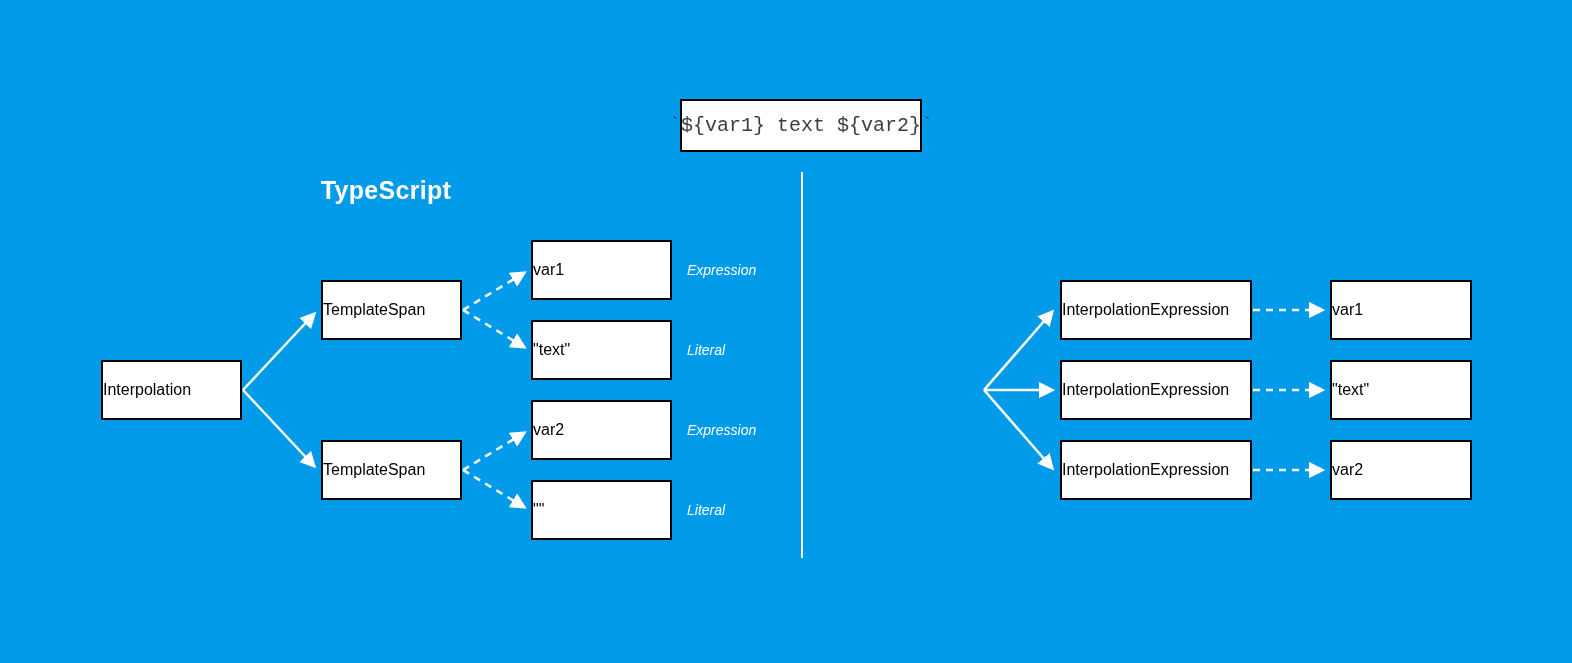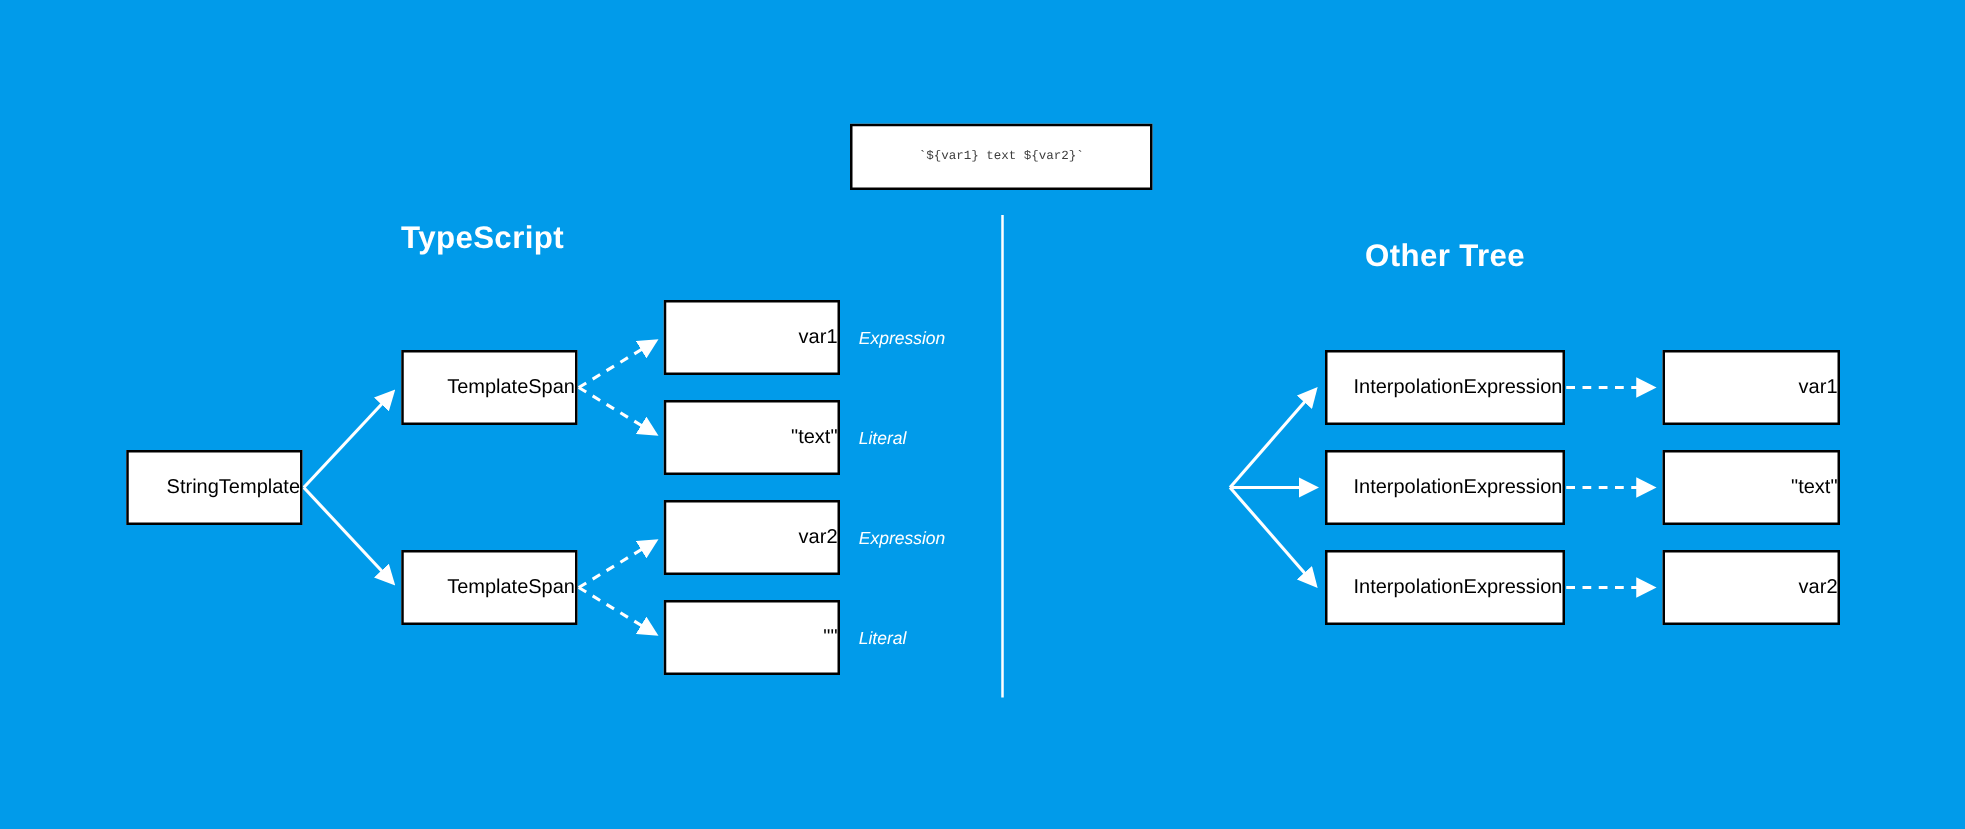--- a/index.html
+++ b/index.html
@@ -14,29 +14,29 @@
   html,body{width:1572px;height:663px;overflow:hidden;}
   body{background:var(--background);font-family:"Liberation Sans",sans-serif;}
   .canvas{position:relative;width:1572px;height:663px;background:var(--background);}
   .arrow-layer{position:absolute;left:0;top:0;width:1572px;height:663px;pointer-events:none;}
   .conn{stroke:var(--accent-text);stroke-width:2.5;fill:none;}
   .conn.dashed{stroke-dasharray:7 6;stroke-width:2.5;}
   .divider{stroke:var(--accent-text);stroke-width:2;}
   .node{
     position:absolute;background:var(--box-background);
     border:2px solid var(--box-border);color:var(--box-text);
-    display:flex;align-items:center;justify-content:flex-end;
+    display:flex;align-items:center;justify-content:flex-start;
     font-size:16px;white-space:nowrap;
   }
   .code-box{
     position:absolute;left:680px;top:99px;width:242px;height:53px;
     background:var(--box-background);border:2px solid var(--box-border);
     display:flex;align-items:center;justify-content:center;
     font-family:"Liberation Mono","DejaVu Sans Mono",monospace;
-    font-size:10px;color:var(--code-text);white-space:nowrap;
+    font-size:20px;color:var(--code-text);white-space:nowrap;
   }
   .tree-title{
     position:absolute;color:var(--accent-text);font-weight:700;
     font-size:25px;line-height:29px;text-align:center;letter-spacing:0.3px;
   }
   .title-left{left:286px;top:176px;width:200px;}
   .title-right{left:1056px;top:191px;width:200px;}
   .annotation{
     position:absolute;left:687px;height:24px;line-height:24px;
     color:var(--accent-text);font-style:italic;font-size:14px;white-space:nowrap;
@@ -91,26 +91,23 @@
   </svg>
 
   <div class="code-box">
     <span>`${var1} text ${var2}`</span>
   </div>
 
   <div class="tree-title title-left">
     <div>TypeScript</div>
   </div>
 
-  <div class="tree-title title-right">
-    <div>Other Tree</div>
-  </div>
 
   <div class="node n-root-left">
-    <span>StringTemplate</span>
+    <span>Interpolation</span>
   </div>
   <div class="node n-span1">
     <span>TemplateSpan</span>
   </div>
   <div class="node n-span2">
     <span>TemplateSpan</span>
   </div>
   <div class="node n-lleaf1">
     <span>var1</span>
   </div>

